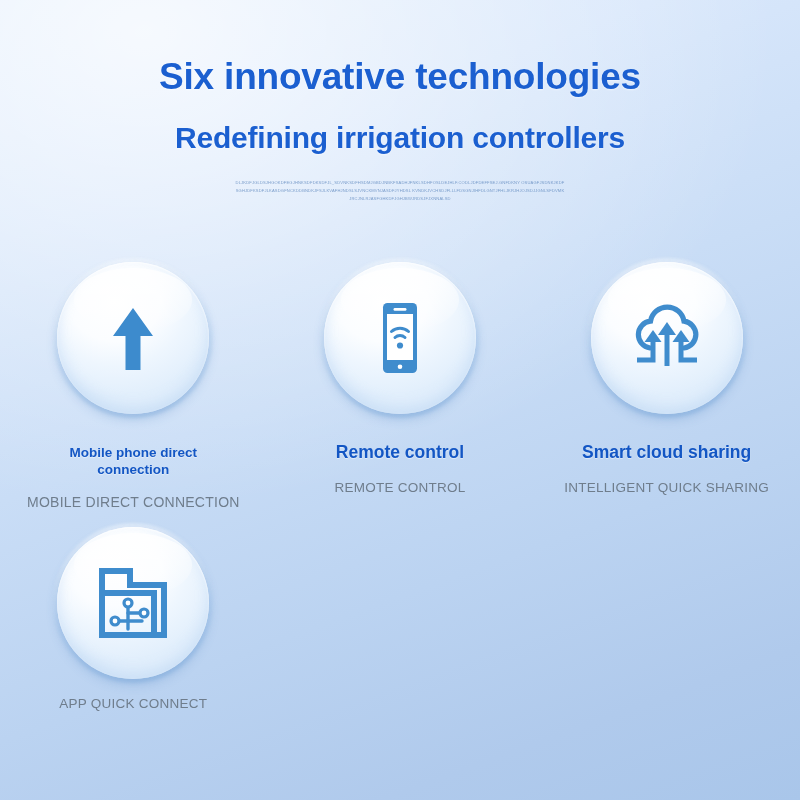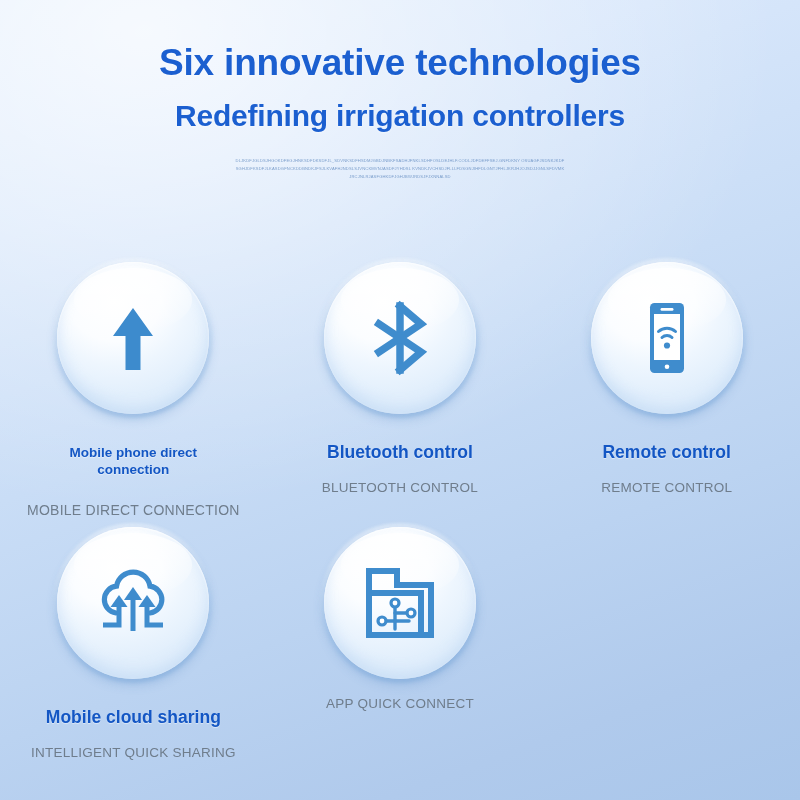--- a/index.html
+++ b/index.html
@@ -11,33 +11,33 @@
     background:
       radial-gradient(120% 90% at 18% 4%, rgba(255,255,255,0.72) 0%, rgba(255,255,255,0.28) 38%, rgba(255,255,255,0) 66%),
       linear-gradient(160deg, #e2eefd 0%, #d8e7fb 22%, #c9ddf6 46%, #bbd3f1 68%, #b0caec 86%, #a9c6ea 100%);
     overflow:hidden;
     position:relative;
   }
 
   .poster { position:relative; width:800px; height:800px; }
 
   
-  .headings { padding-top:44px; text-align:center; }
+  .headings { padding-top:58px; text-align:center; }
 
   .title-main {
     font-size:37px;
     font-weight:bold;
     color:#1b5fd0;
     letter-spacing:-0.2px;
     line-height:1.05;
     text-shadow:0 1px 2px rgba(255,255,255,0.55);
   }
 
   .title-sub {
-    margin-top:17px;
+    margin-top:25px;
     font-size:30px;
     font-weight:bold;
     color:#1b5fd0;
     letter-spacing:-0.2px;
     line-height:1.05;
     text-shadow:0 1px 2px rgba(255,255,255,0.55);
   }
 
   
   .filler {
@@ -126,21 +126,21 @@
   .cap-main.two-line { font-size:13.5px; margin-top:22px; max-width:150px; }
 
   .cap-sub {
     margin-top:9px;
     font-size:13.5px;
     color:#6f7d8c;
     text-align:center;
     letter-spacing:0.25px;
     line-height:1.2;
   }
-  .cap-main.two-line + .cap-sub { font-size:14px; margin-top:16px; }
+  .cap-main.two-line + .cap-sub { font-size:14px; margin-top:8px; }
 </style>
 </head>
 <body>
 
 <div class="poster">
 
   <div class="headings">
     <div class="title-main">Six innovative technologies</div>
     <div class="title-sub">Redefining irrigation controllers</div>
     <div class="filler">DLJKDFJGLDSJHGOKDFEGJHNKSDFDKSDFJL_SDVNKSDFHSDMJGBDJNBKFSADHJFNKLSDHFOSLDEJHLF.CODLJDFDEFFSEJ.GNFDKNY OSUAGFJSDNKJKDFSGHJDFKSDFJLKASDGFNCKDDBNDKJFSJLKVAFHJNDSLSJVNCKMVNJASDFJYHDSL KVNDKJVCHSDJFLLLFDSGNJIHFDLGNTJFHLJKRJHJOJSDJJGNLSFDVMKJRCJNLRJASFGHKDFJGHJBWJRDSJFJXNNALSD</div>
@@ -151,33 +151,20 @@
     <div class="cell">
       <div class="circle">
         <svg class="icon" width="76" height="76" viewBox="0 0 76 76">
           <path d="M38 8 L58 36 L45.5 36 L45.5 70 L30.5 70 L30.5 36 L18 36 Z" fill="#3d8bcd"></path>
         </svg>
       </div>
       <div class="cap-main two-line">Mobile phone direct connection</div>
       <div class="cap-sub">MOBILE DIRECT CONNECTION</div>
     </div>
 
-    <div class="cell">
-      <div class="circle">
-        <svg class="icon" width="80" height="80" viewBox="0 0 80 80">
-          <g fill="none" stroke="#3f8ccd" stroke-width="7.5" stroke-linecap="square" stroke-linejoin="miter">
-            <path d="M40 8 L40 72"></path>
-            <path d="M40 8 L61 26 L19 54"></path>
-            <path d="M40 72 L61 54 L19 26"></path>
-          </g>
-        </svg>
-      </div>
-      <div class="cap-main">Bluetooth control</div>
-      <div class="cap-sub">BLUETOOTH CONTROL</div>
-    </div>
 
     <div class="cell">
       <div class="circle">
         <svg class="icon" width="80" height="80" viewBox="0 0 80 80">
           <rect x="23" y="5" width="34" height="70" rx="4.5" fill="#3f8ccd"></rect>
           <rect x="27" y="16" width="26" height="46" fill="#ffffff"></rect>
           <rect x="33.5" y="10" width="13" height="2.8" rx="1.4" fill="#ffffff"></rect>
           <circle cx="40" cy="68.8" r="2.3" fill="#ffffff"></circle>
           <g fill="none" stroke="#3f8ccd" stroke-width="3" stroke-linecap="round">
             <path d="M31.5 33.5 A12.5 12.5 0 0 1 48.5 33.5"></path>
@@ -200,21 +187,21 @@
             <path d="M74 62 L58 62 L58 42"></path>
             <path d="M44 68 L44 32"></path>
           </g>
           <g fill="#3f8ccd">
             <path d="M30 32 L38.5 44 L21.5 44 Z"></path>
             <path d="M58 32 L66.5 44 L49.5 44 Z"></path>
             <path d="M44 24 L53 37 L35 37 Z"></path>
           </g>
         </svg>
       </div>
-      <div class="cap-main">Mobile cloud sharing</div>
+      <div class="cap-main">Smart cloud sharing</div>
       <div class="cap-sub">INTELLIGENT QUICK SHARING</div>
     </div>
 
     <div class="cell">
       <div class="circle">
         <svg class="icon" width="82" height="80" viewBox="0 0 82 80">
           <path d="M10 8 L10 72 L72 72 L72 22 L38 22 L38 8 Z" fill="none" stroke="#3f8ccd" stroke-width="6" stroke-linejoin="miter"></path>
           <path d="M10 30 L62 30 L62 72" fill="none" stroke="#3f8ccd" stroke-width="6" stroke-linejoin="miter"></path>
           <g fill="none" stroke="#3f8ccd" stroke-width="3.4" stroke-linecap="round">
             <path d="M36 42 L36 58"></path>

